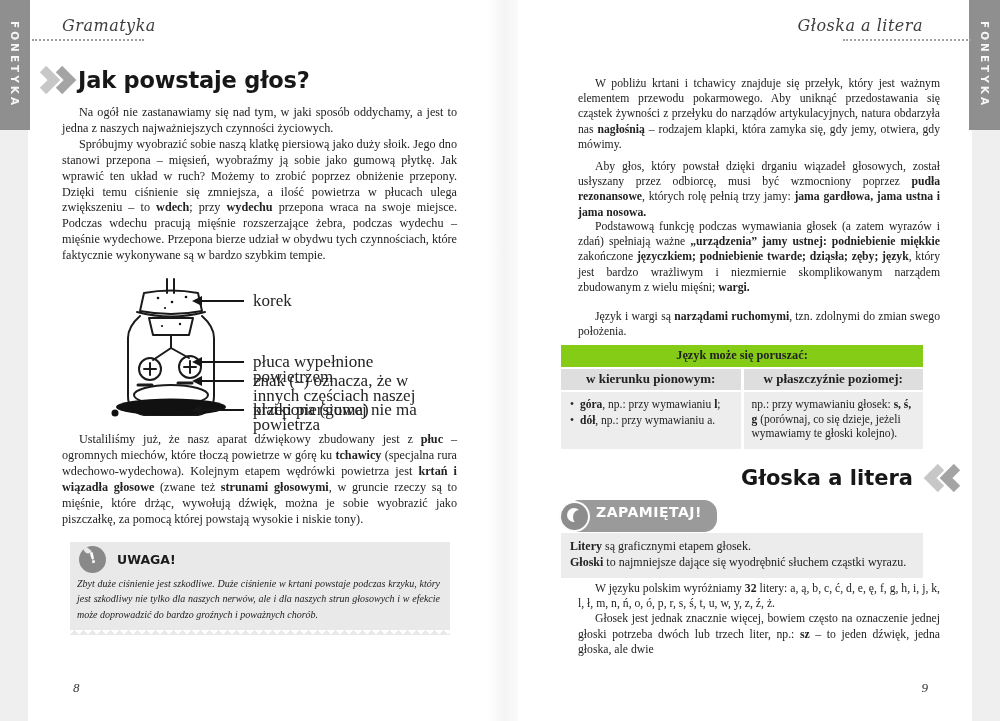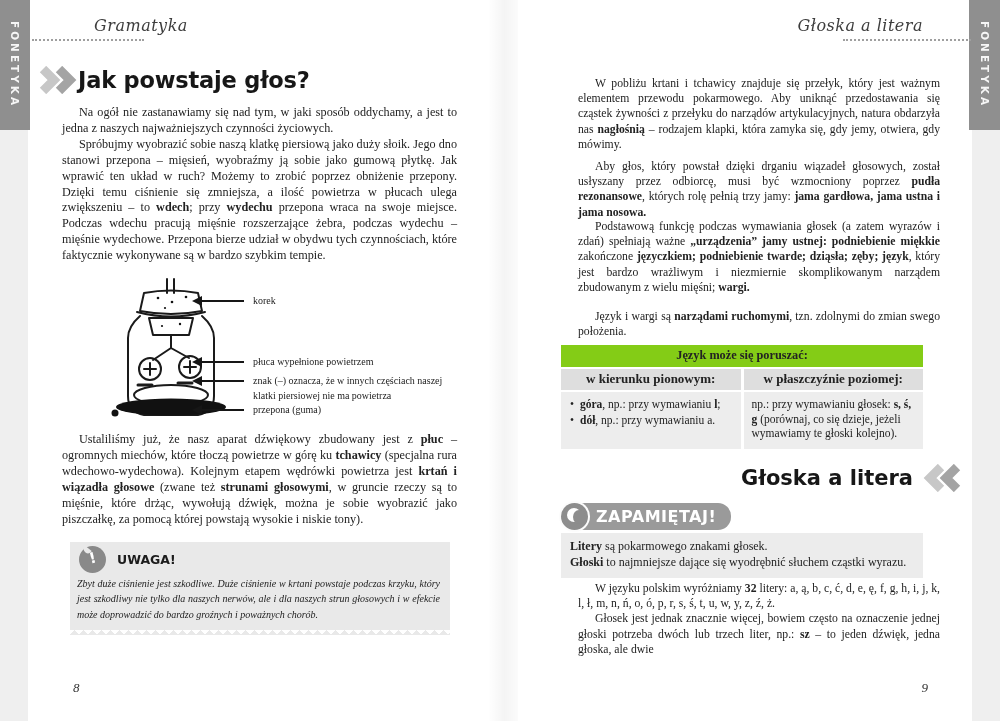--- a/index.html
+++ b/index.html
@@ -11,21 +11,21 @@
   .strip{position:absolute;top:0;height:721px;width:28px;background:#efefef;}
   .strip.left{left:0;} .strip.right{right:0;}
   .tab{position:absolute;top:0;height:130px;background:#8f8f8f;display:flex;align-items:center;justify-content:center;}
   .tab.left{left:0;width:30px;} .tab.right{right:0;width:31px;}
   .tab span{writing-mode:vertical-rl;font-family:"DejaVu Sans",sans-serif;font-weight:bold;
             font-size:10.5px;letter-spacing:3px;color:#f6f6f6;}
 
   
   .runhead{position:absolute;top:16px;font-family:"DejaVu Serif",serif;font-style:italic;
            font-size:16px;color:#3d3d3d;letter-spacing:.5px;}
-  .runhead.l{left:94px;} .runhead.r{right:77px;}
+  .runhead.l{left:62px;} .runhead.r{right:77px;}
   .runrule{position:absolute;top:39px;border-bottom:2px dotted #9f9f9f;height:0;}
   .runrule.l{left:32px;width:112px;} .runrule.r{left:843px;width:128px;}
 
   
   h1,h2{margin:0;font-family:"DejaVu Sans",sans-serif;color:#171717;}
   .title-row{position:absolute;top:66px;left:38px;display:flex;align-items:center;}
   .title-row h1{font-size:22.5px;font-weight:bold;letter-spacing:-.2px;}
   .subtitle-row{position:absolute;top:464px;right:38px;display:flex;align-items:center;gap:9px;}
   .subtitle-row h2{font-size:21px;font-weight:bold;}
 
@@ -38,21 +38,21 @@
   .rcol{left:578px;width:362px;font-size:11.7px;line-height:15.2px;}
   .rp1{top:76px;} .rp2{top:159px;} .rp3{top:219px;} .rp4{top:309px;} .rp56{top:581px;}
 
   
   .diagram{position:absolute;left:0;top:278px;width:500px;height:165px;}
   .jar{position:absolute;left:110px;top:0;}
   .lblrow{position:absolute;display:flex;align-items:flex-start;}
   .arr{position:relative;flex:0 0 42px;height:2px;background:#161616;margin-top:6px;}
   .arr::before{content:"";position:absolute;left:-10px;top:-4.5px;width:0;height:0;
                border:5.5px solid transparent;border-right:10px solid #161616;border-left:0;}
-  .lbl{margin-left:9px;font-size:10px;line-height:14.5px;max-width:200px;text-align:left;}
+  .lbl{margin-left:9px;font-size:17px;line-height:14.5px;max-width:200px;text-align:left;}
   .row-korek{left:202px;top:16px;} .row-pluca{left:202px;top:77px;}
   .row-znak{left:202px;top:96px;}  .row-przepona{left:202px;top:125px;}
 
   
   .uwaga{position:absolute;left:70px;top:537px;width:380px;}
   .zz{height:5px;background:conic-gradient(from 135deg at 50% 100%, #e9e9e9 0 90deg, transparent 90deg) 0 0/9px 5px repeat-x;}
   .zzb{height:5px;background:conic-gradient(from 135deg at 50% 0%, #e9e9e9 0 90deg, transparent 90deg) 0 0/9px 5px repeat-x;}
   .uwaga-body{background:#e9e9e9;padding:2px 10px 8px 7px;}
   .uwaga-head{display:flex;align-items:center;gap:11px;padding:2px 0 3px 2px;}
   .uwaga-icon{width:27px;height:27px;border-radius:50%;background:#898989;position:relative;flex:0 0 27px;}
@@ -71,22 +71,22 @@
   .t-col-h{background:#dedede;text-align:center;font-weight:bold;font-size:13px;padding:2px 0 3px;}
   .t-cells{display:grid;grid-template-columns:1fr 1fr;gap:3px;margin-top:2px;}
   .t-cell{background:#ededed;padding:5px 8px 8px 8px;line-height:14.5px;min-height:44px;}
   .t-cell ul{margin:0;padding:0;list-style:none;}
   .t-cell li{padding-left:11px;position:relative;margin-bottom:1px;}
   .t-cell li::before{content:"•";position:absolute;left:1px;top:0;}
 
   
   .zap-row{position:absolute;left:561px;top:503px;display:flex;align-items:center;height:26px;}
   .zap-pill{background:#9a9a9a;border-radius:4px 13px 13px 4px;color:#fff;
-            font-family:"DejaVu Sans",sans-serif;font-weight:bold;font-size:16px;
-            letter-spacing:.5px;padding:4px 15px 4px 22px;margin-left:-14px;}
+            font-family:"DejaVu Sans",sans-serif;font-weight:bold;font-size:14px;
+            letter-spacing:.5px;padding:4px 15px 12px 22px;margin-left:-14px;}
   .zap-icon{width:27px;height:27px;border-radius:50%;background:#8d8d8d;position:relative;z-index:2;
             box-shadow:0 0 0 2px #fcfcfc;overflow:hidden;flex:0 0 27px;}
   .zap-icon::before{content:"";position:absolute;left:6px;top:5px;width:14px;height:14px;border-radius:50%;background:#fff;}
   .zap-icon::after{content:"";position:absolute;left:12px;top:7px;width:12px;height:14px;border-radius:50%;background:#8d8d8d;}
   .zap-box{position:absolute;left:561px;top:533px;width:362px;background:#ececec;
            padding:5px 9px 7px 9px;box-sizing:border-box;font-size:12px;line-height:16.3px;}
   .zap-box p{margin:0;}
 
   
   .pagenum{position:absolute;top:680px;font-style:italic;font-size:13px;color:#333;}
@@ -237,21 +237,21 @@
       <polyline points="35,3 24,14 35,25" fill="none" stroke="#a4a4a4" stroke-width="9"></polyline>
       <polyline points="19,3 8,14 19,25" fill="none" stroke="#c7c7c7" stroke-width="9"></polyline>
     </svg>
   </div>
 
   <div class="zap-row">
     <span class="zap-icon"></span>
     <span class="zap-pill">ZAPAMIĘTAJ!</span>
   </div>
   <div class="zap-box">
-    <p><span class="b">Litery</span><span> są pokarmowego znakami głosek.</span></p>
+    <p><span class="b">Litery</span><span> są graficznymi etapem głosek.</span></p>
     <p><span class="b">Głoski</span><span> to najmniejsze dające się wyodrębnić słuchem cząstki wyrazu.</span></p>
   </div>
 
   <div class="col rcol rp56">
     <p class="ind"><span>W języku polskim wyróżniamy </span><span class="b">32</span><span> litery: a, ą, b, c, ć, d, e, ę, f, g, h, i, j, k, l, ł, m, n, ń, o, ó, p, r, s, ś, t, u, w, y, z, ź, ż.</span></p>
     <p class="ind"><span>Głosek jest jednak znacznie więcej, bowiem często na oznaczenie jednej głoski potrzeba dwóch lub trzech liter, np.: </span><span class="b">sz</span><span> – to jeden dźwięk, jedna głoska, ale dwie</span></p>
   </div>
 
   <div class="pagenum r">9</div>
 </div>

